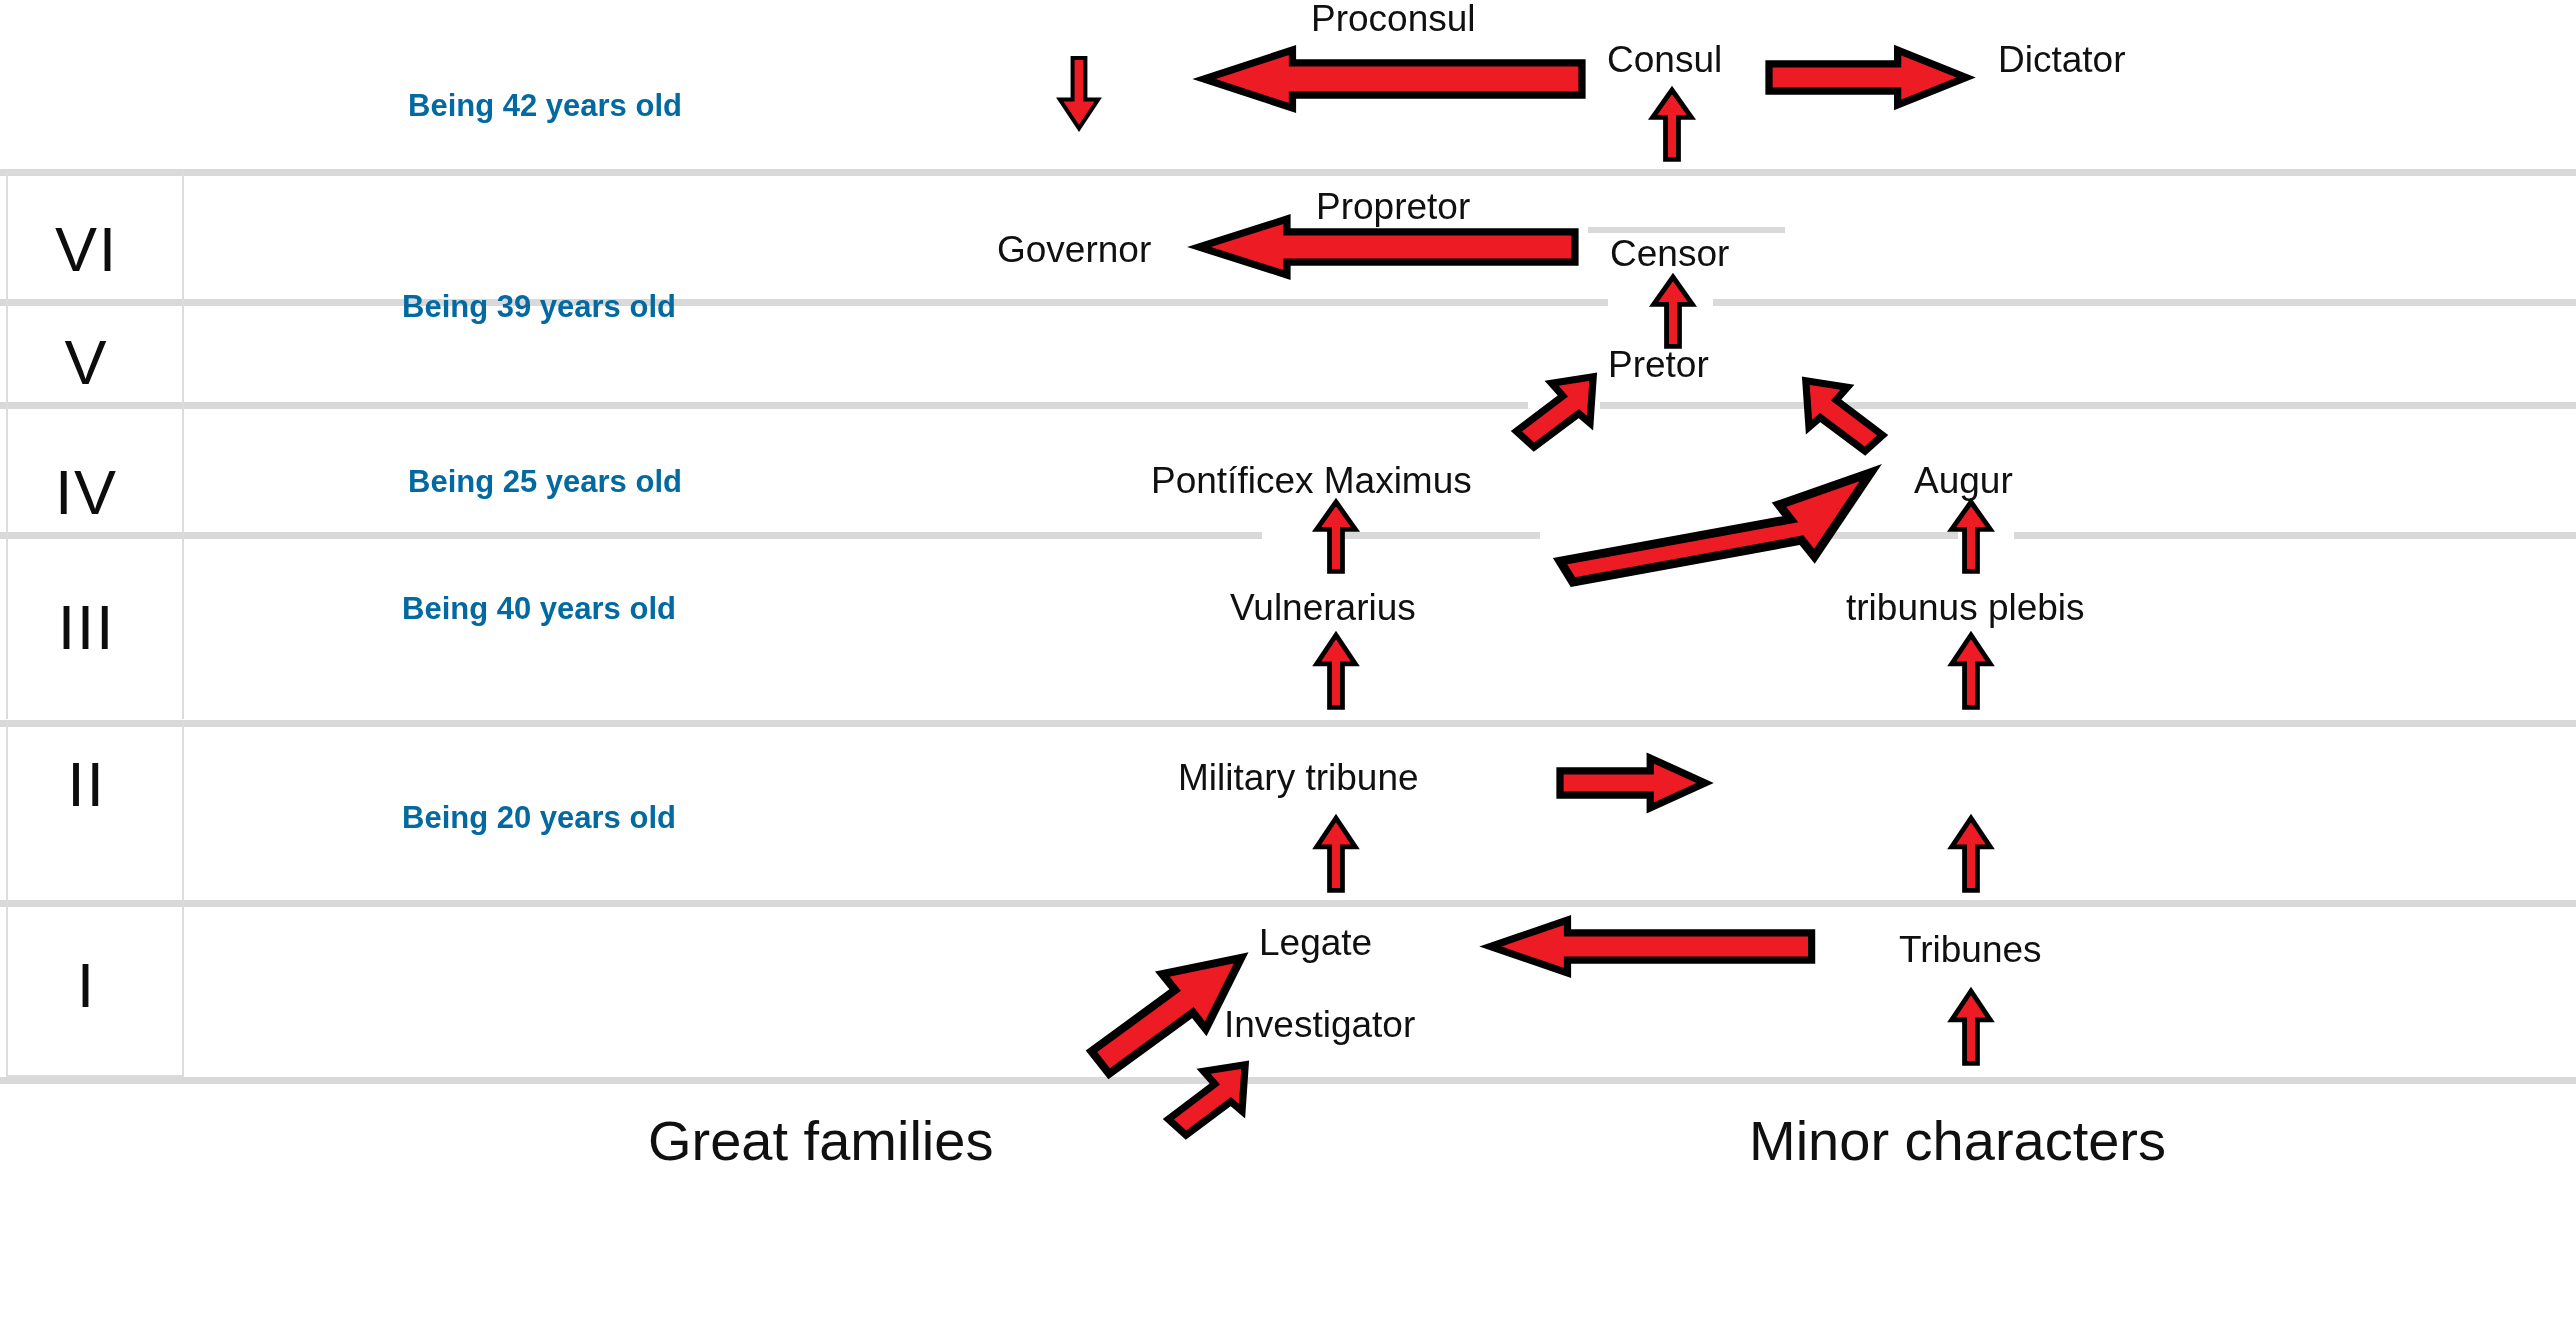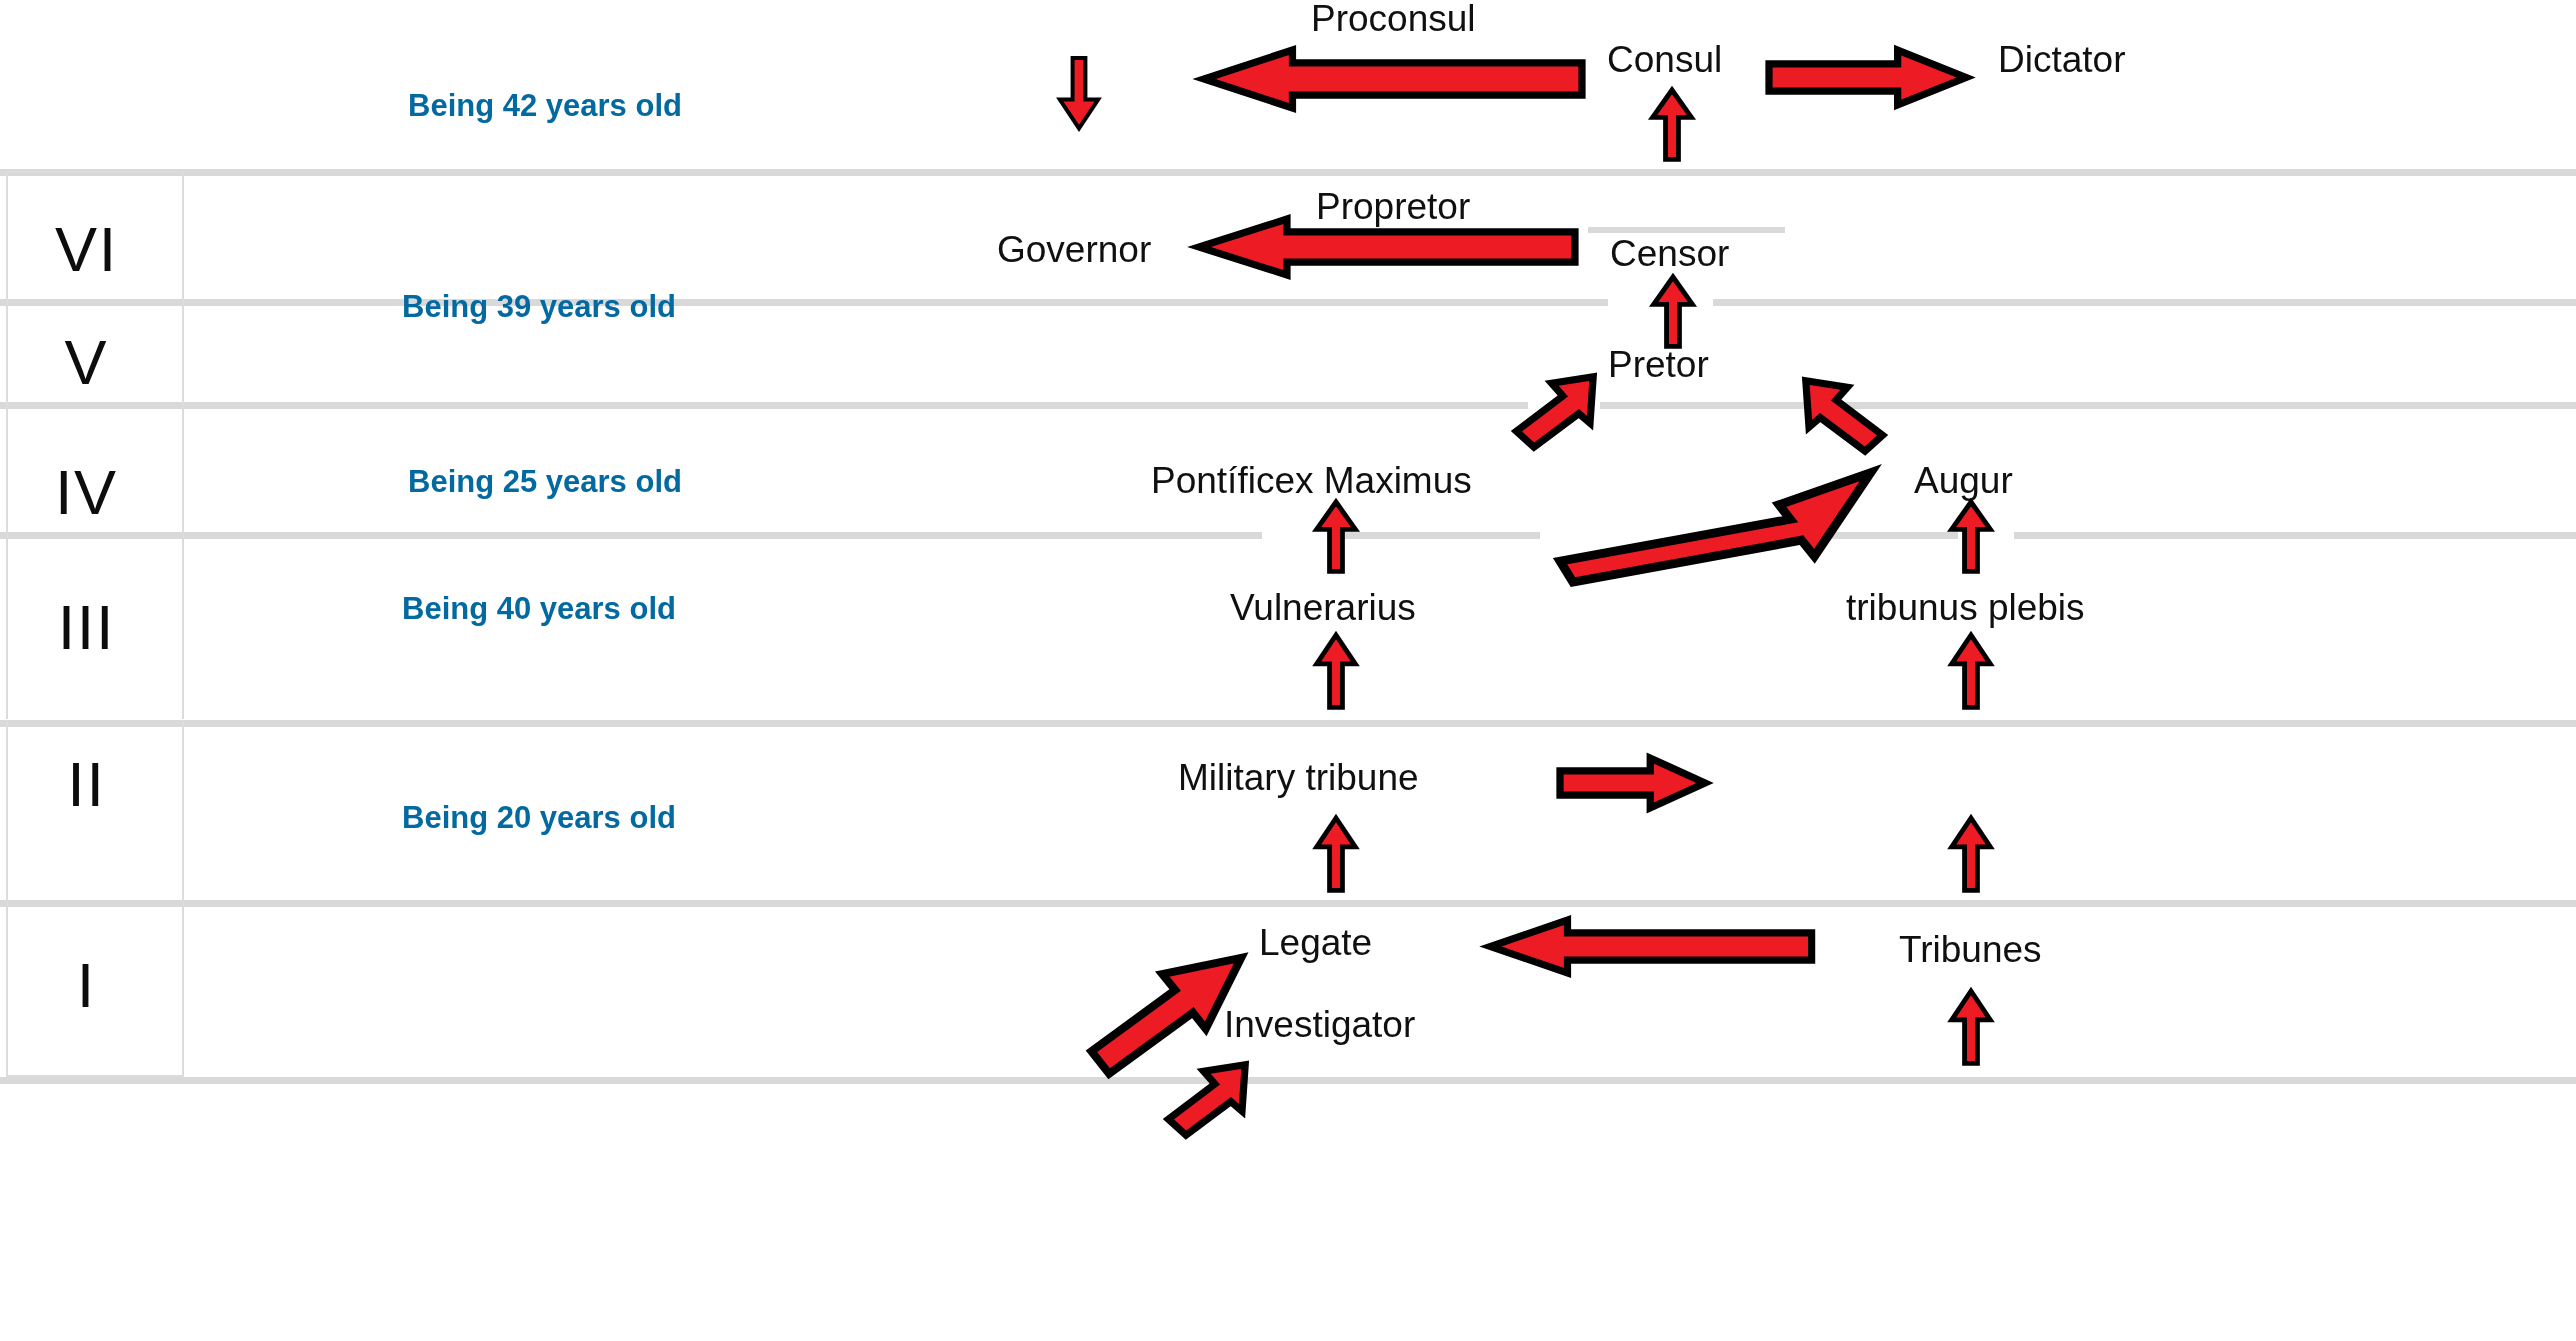--- a/index.html
+++ b/index.html
@@ -135,20 +135,22 @@
   <div class="role" style="left:1914px; top:460px;">Augur</div>
   <div class="role" style="left:1230px; top:587px;">Vulnerarius</div>
   <div class="role" style="left:1846px; top:587px;">tribunus plebis</div>
 
   <div class="role" style="left:1178px; top:757px;">Military tribune</div>
 
   <div class="role" style="left:1259px; top:922px;">Legate</div>
   <div class="role" style="left:1899px; top:929px;">Tribunes</div>
   <div class="role" style="left:1224px; top:1004px;">Investigator</div>
 
+  <div class="groupcap" style="left:648px;  top:1108px;">Great families</div>
+  <div class="groupcap" style="left:1749px; top:1108px;">Minor characters</div>
 
   <div class="arrow" style="left:1055px; top:58px;">
     <svg width="48" height="72" viewBox="0 0 60 90">
       <polygon points="22,0 38,0 38,52 54,52 30,88 6,52 22,52" fill="#ED1C24" stroke="#000000" stroke-width="5" stroke-linejoin="miter"></polygon>
     </svg>
   </div>
 
   <div class="arrow" style="left:1204px; top:50px;">
     <svg width="378" height="58" viewBox="0 0 470 72">
       <polygon points="470,16 110,16 110,0 0,36 110,72 110,56 470,56" fill="#ED1C24" stroke="#000000" stroke-width="9" stroke-linejoin="miter"></polygon>

